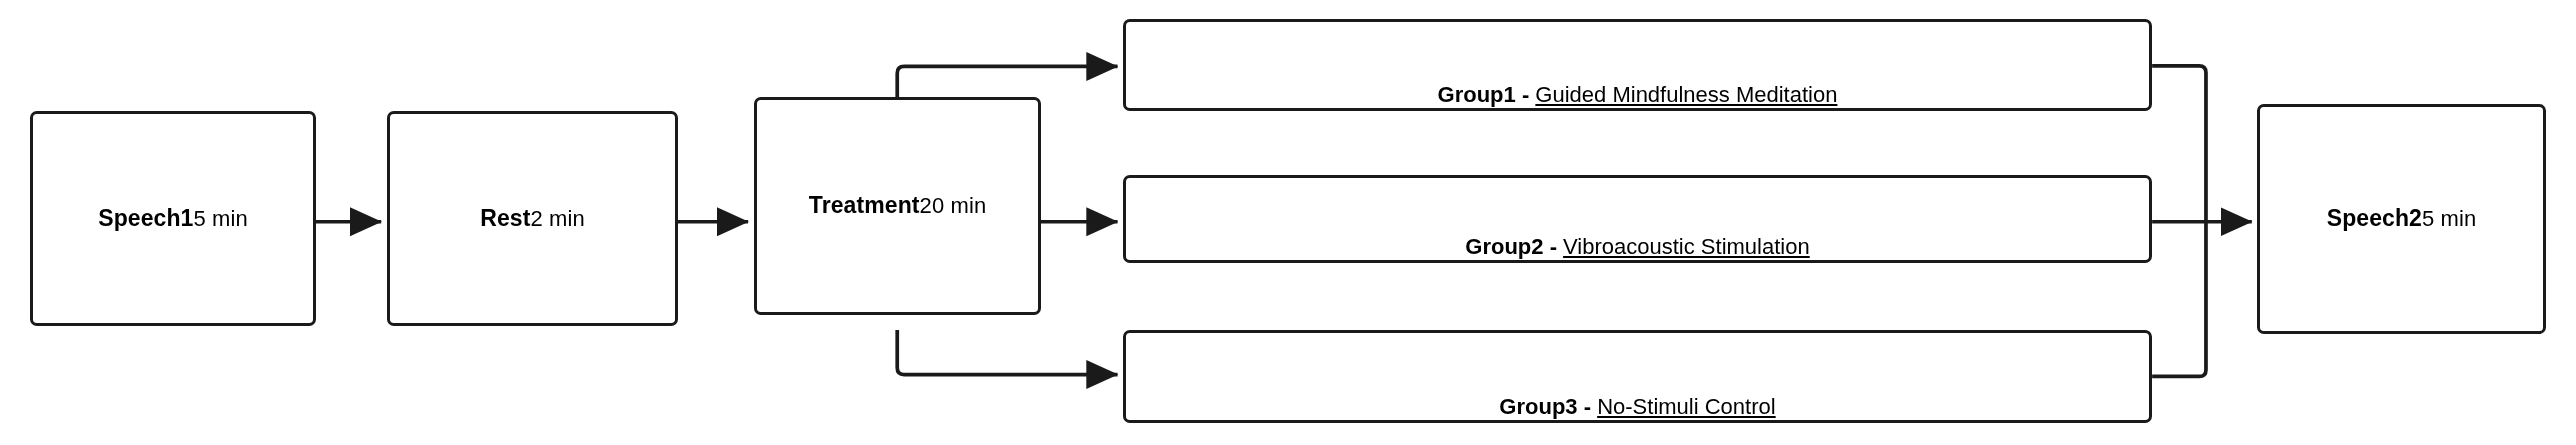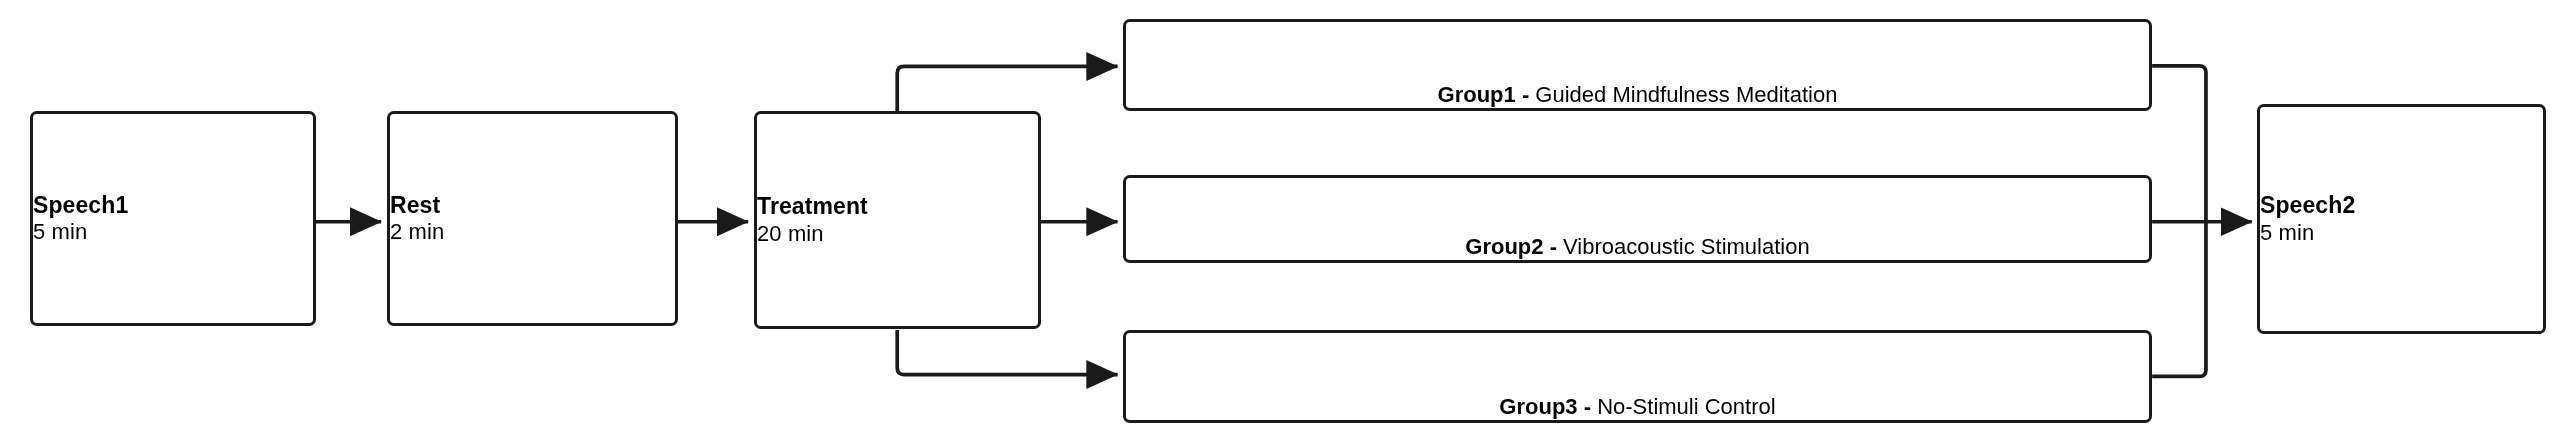--- a/index.html
+++ b/index.html
@@ -27,21 +27,22 @@
     width: 2576px;
     height: 446px;
   }
   .node {
     position: absolute;
     box-sizing: border-box;
     background: #ffffff;
     border: 3.7px solid #1a1a1a;
     border-radius: 6.8px;
     display: flex;
-    flex-direction: column;
+    flex-direction: row;
+    align-items: center;
     justify-content: center;
     z-index: 3;
   }
   .node-title {
     font-weight: bold;
     font-size: 23px;
     color: #000000;
     line-height: 1.18;
     letter-spacing: 0.1px;
     white-space: nowrap;
@@ -67,26 +68,27 @@
   .group-sep {
     font-weight: bold;
     font-size: 22px;
     color: #000000;
     white-space: pre;
   }
   .group-desc {
     font-size: 22px;
     color: #000000;
     white-space: nowrap;
+    text-decoration: underline;
   }
 
   
   #node-speech1   { left: 30px;   top: 111px; width: 286px;  height: 215px; }
   #node-rest      { left: 387px;  top: 111px; width: 291px;  height: 215px; }
-  #node-treatment { left: 754px; top: 111px; width: 287px;  height: 218px; }
+  #node-treatment { left: 754px; top: 97px; width: 287px;  height: 218px; }
   #node-group1    { left: 1123px; top: 19px;  width: 1029px; height: 92px; }
   #node-group2    { left: 1123px; top: 175px; width: 1029px; height: 88px; }
   #node-group3    { left: 1123px; top: 330px; width: 1029px; height: 93px; }
   #node-speech2   { left: 2257px; top: 104px; width: 289px;  height: 230px; }
 </style>
 </head>
 <body>
 
 <div id="diagram-root">
 

